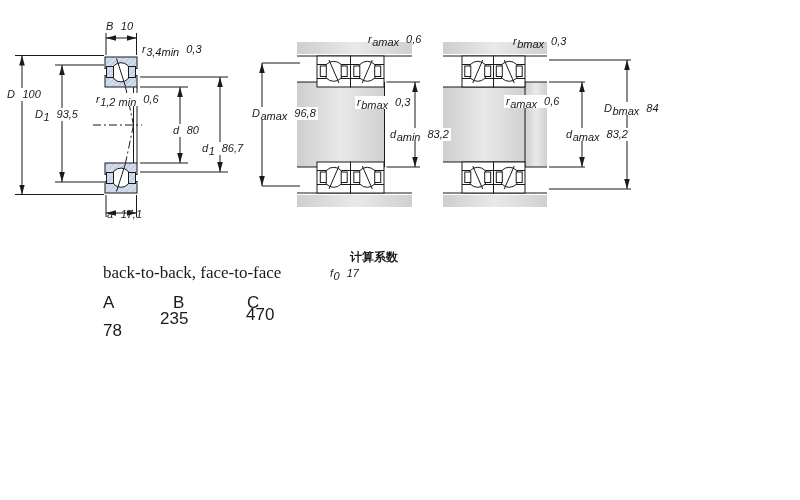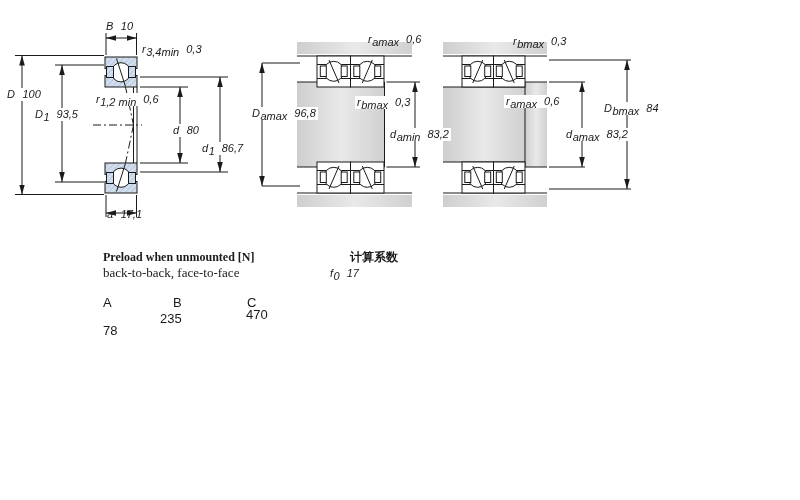--- a/index.html
+++ b/index.html
@@ -7,21 +7,21 @@
          font-family:"Liberation Sans",sans-serif;color:#1a1a1a;}
   #art{position:absolute;left:0;top:0;}
   .dim{position:absolute;font-size:11px;line-height:13px;white-space:nowrap;color:#1a1a1a;font-style:italic;}
   .dim .sub{font-size:11px;position:relative;top:3px;margin-left:0.5px;}
   .dim .val{margin-left:7px;}
   .bg{background:#fff;padding:0 2px;}
   .txt{position:absolute;white-space:nowrap;}
   .serif{font-family:"Liberation Serif",serif;}
   .b{font-weight:bold;}
   .t12{font-size:12px;line-height:14px;}
-  .t11{font-size:13px;line-height:13px;}
+  .t11{font-size:17px;line-height:13px;}
 </style>
 </head>
 <body>
 
 <div id="stage">
 
 <svg id="art" width="800" height="500" viewBox="0 0 800 500">
   <defs>
     <marker id="ar" markerWidth="11" markerHeight="8" refX="10" refY="4" orient="auto-start-reverse" markerUnits="userSpaceOnUse">
       <path d="M0,1.2 L10,4 L0,6.8 Z" fill="#1a1a1a"></path>
@@ -171,21 +171,20 @@
   <div class="dim" style="left:368px;top:33px"><span class="sym">r</span><span class="sub">amax</span><span class="val">0,6</span></div>
   <div class="dim bg" style="left:355px;top:96px"><span class="sym">r</span><span class="sub">bmax</span><span class="val">0,3</span></div>
   <div class="dim bg" style="left:250px;top:107px"><span class="sym">D</span><span class="sub">amax</span><span class="val">96,8</span></div>
   <div class="dim bg" style="left:388px;top:128px"><span class="sym">d</span><span class="sub">amin</span><span class="val">83,2</span></div>
 
   <div class="dim" style="left:513px;top:35px"><span class="sym">r</span><span class="sub">bmax</span><span class="val">0,3</span></div>
   <div class="dim bg" style="left:504px;top:95px"><span class="sym">r</span><span class="sub">amax</span><span class="val">0,6</span></div>
   <div class="dim bg" style="left:602px;top:102px"><span class="sym">D</span><span class="sub">bmax</span><span class="val">84</span></div>
   <div class="dim bg" style="left:564px;top:128px"><span class="sym">d</span><span class="sub">amax</span><span class="val">83,2</span></div>
 
-  <div class="txt serif b t12" style="left:103px;top:250px">Preload when unmounted [N]</div>
   <div class="txt serif t11" style="left:103px;top:266px">back-to-back, face-to-face</div>
   <div class="txt t11" style="left:103px;top:296px">A</div>
   <div class="txt t11" style="left:173px;top:296px">B</div>
   <div class="txt t11" style="left:247px;top:296px">C</div>
   <div class="txt t11" style="left:103px;top:324px">78</div>
   <div class="txt t11" style="left:160px;top:312px">235</div>
   <div class="txt t11" style="left:246px;top:308px">470</div>
 
   <div class="txt b t12" style="left:350px;top:250px">计算系数</div>
   <div class="dim" style="left:330px;top:267px"><span class="sym">f</span><span class="sub">0</span><span class="val">17</span></div>

